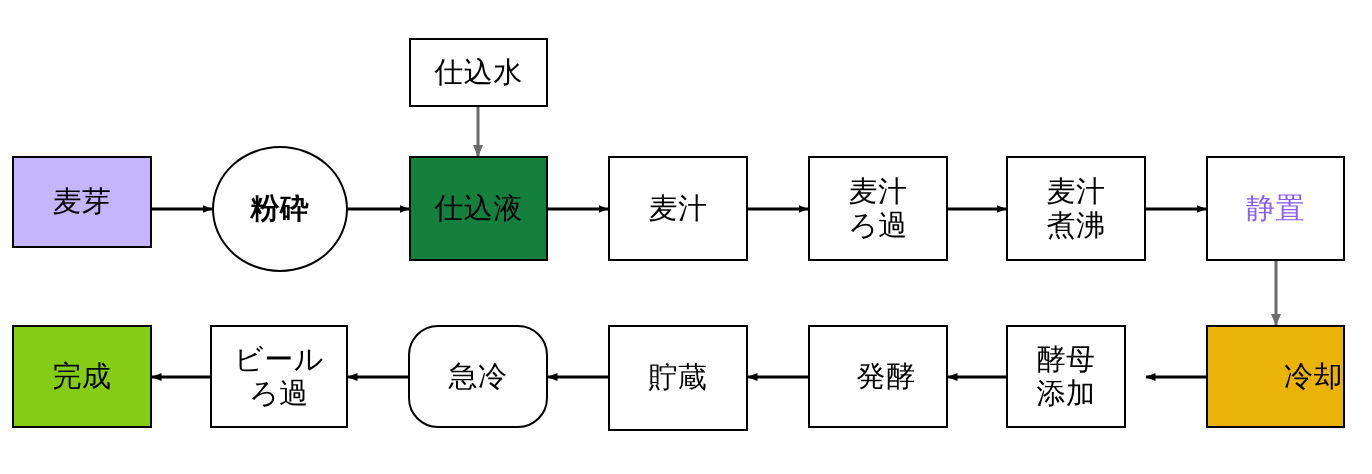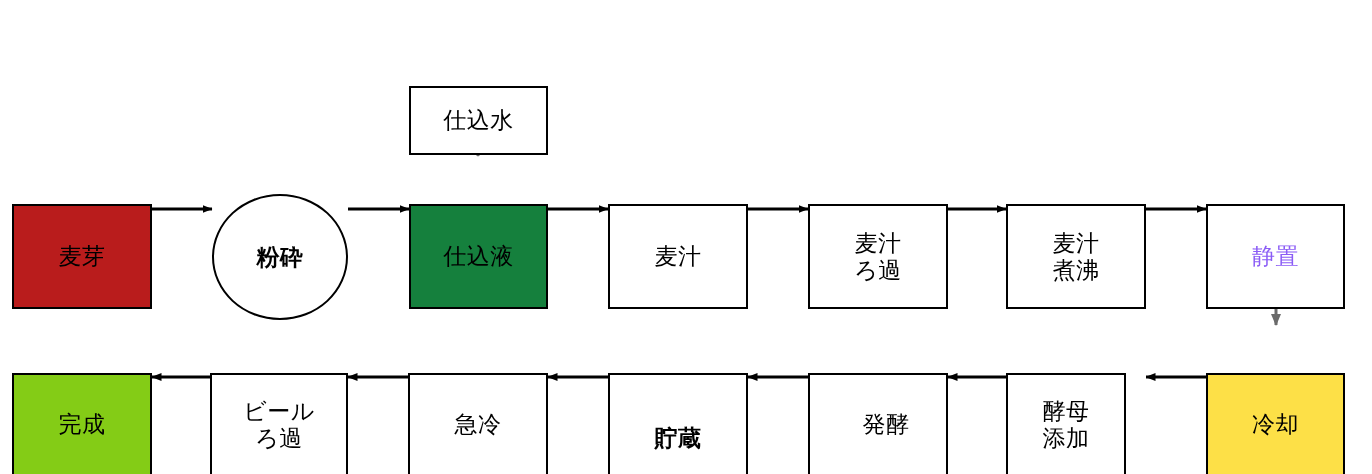--- a/index.html
+++ b/index.html
@@ -20,26 +20,25 @@
   .node {
     position: absolute;
     box-sizing: border-box;
     border: 2px solid #000000;
     background: #ffffff;
     display: flex;
     align-items: center;
     justify-content: center;
     text-align: center;
     color: #000000;
-    font-size: 23px;
+    font-size: 29px;
     line-height: 1.16;
     font-weight: 400;
     letter-spacing: 0.5px;
     white-space: pre-line;
-    margin-top: 48px;
   }
   .node.circle {
     border-radius: 50%;
     font-weight: bold;
   }
   .node .node-label {
     display: block;
     width: 100%;
     white-space: pre-line;
   }
@@ -77,33 +76,33 @@
         <line x1="1276" y1="261" x2="1276" y2="325" stroke="#6b6b6b" stroke-width="3" marker-end="url(#arrow-secondary)"></line>
         <line x1="1206" y1="377" x2="1146" y2="377" stroke="#000000" stroke-width="3" marker-end="url(#arrow-primary)"></line>
         <line x1="1006" y1="377" x2="948" y2="377" stroke="#000000" stroke-width="3" marker-end="url(#arrow-primary)"></line>
         <line x1="808" y1="377" x2="748" y2="377" stroke="#000000" stroke-width="3" marker-end="url(#arrow-primary)"></line>
         <line x1="608" y1="377" x2="548" y2="377" stroke="#000000" stroke-width="3" marker-end="url(#arrow-primary)"></line>
         <line x1="408" y1="377" x2="348" y2="377" stroke="#000000" stroke-width="3" marker-end="url(#arrow-primary)"></line>
         <line x1="210" y1="377" x2="152" y2="377" stroke="#000000" stroke-width="3" marker-end="url(#arrow-primary)"></line>
       </g>
   </svg>
   <div id="node-layer">
-      <div class="node" style="left: 12px; top: 156px; width: 140px; height: 105px; border-color: rgb(0, 0, 0); background: #b91c1c; color: rgb(0, 0, 0);"><span class="node-label">麦芽</span></div>
+      <div class="node" style="left: 12px; top: 156px; width: 140px; height: 92px; border-color: rgb(0, 0, 0); background: #c4b5fd; color: rgb(0, 0, 0);"><span class="node-label">麦芽</span></div>
       <div class="node circle" style="left: 212px; top: 146px; width: 136px; height: 126px; border-color: rgb(0, 0, 0); background: rgb(255, 255, 255); color: rgb(0, 0, 0);"><span class="node-label">粉砕</span></div>
       <div class="node" style="left: 409px; top: 38px; width: 139px; height: 69px; border-color: rgb(0, 0, 0); background: rgb(255, 255, 255); color: rgb(0, 0, 0);"><span class="node-label">仕込水</span></div>
       <div class="node" style="left: 409px; top: 156px; width: 139px; height: 105px; border-color: rgb(0, 0, 0); background: #15803d; color: rgb(0, 0, 0);"><span class="node-label">仕込液</span></div>
       <div class="node" style="left: 608px; top: 156px; width: 140px; height: 105px; border-color: rgb(0, 0, 0); background: rgb(255, 255, 255); color: rgb(0, 0, 0);"><span class="node-label">麦汁</span></div>
       <div class="node" style="left: 808px; top: 156px; width: 140px; height: 105px; border-color: rgb(0, 0, 0); background: rgb(255, 255, 255); color: rgb(0, 0, 0);"><span class="node-label">麦汁
 ろ過</span></div>
       <div class="node" style="left: 1006px; top: 156px; width: 140px; height: 105px; border-color: rgb(0, 0, 0); background: rgb(255, 255, 255); color: rgb(0, 0, 0);"><span class="node-label">麦汁
 煮沸</span></div>
       <div class="node" style="left: 1206px; top: 156px; width: 139px; height: 105px; border-color: rgb(0, 0, 0); background: rgb(255, 255, 255); color: #8b5cf6;"><span class="node-label">静置</span></div>
-      <div class="node" style="left: 1206px; top: 325px; width: 139px; height: 103px; border-color: rgb(0, 0, 0); background: #fde047; color: rgb(0, 0, 0);"><span class="node-label">冷却</span></div>
+      <div class="node" style="left: 1206px; top: 325px; width: 139px; height: 103px; border-color: rgb(0, 0, 0); background: #eab308; color: rgb(0, 0, 0); text-align: right;"><span class="node-label">冷却</span></div>
       <div class="node" style="left: 1006px; top: 325px; width: 120px; height: 103px; border-color: rgb(0, 0, 0); background: rgb(255, 255, 255); color: rgb(0, 0, 0);"><span class="node-label">酵母
 添加</span></div>
       <div class="node" style="left: 808px; top: 325px; width: 140px; height: 103px; border-color: rgb(0, 0, 0); background: rgb(255, 255, 255); color: rgb(0, 0, 0); padding-left: 16px;"><span class="node-label">発酵</span></div>
-      <div class="node" style="left: 608px; top: 325px; width: 140px; height: 131px; border-color: rgb(0, 0, 0); background: rgb(255, 255, 255); color: rgb(0, 0, 0); font-weight: bold;"><span class="node-label">貯蔵</span></div>
-      <div class="node" style="left: 408px; top: 325px; width: 140px; height: 103px; border-color: rgb(0, 0, 0); background: rgb(255, 255, 255); color: rgb(0, 0, 0);"><span class="node-label">急冷</span></div>
+      <div class="node" style="left: 608px; top: 325px; width: 140px; height: 106px; border-color: rgb(0, 0, 0); background: rgb(255, 255, 255); color: rgb(0, 0, 0);"><span class="node-label">貯蔵</span></div>
+      <div class="node" style="left: 408px; top: 325px; width: 140px; height: 103px; border-color: rgb(0, 0, 0); background: rgb(255, 255, 255); color: rgb(0, 0, 0); border-radius: 30px;"><span class="node-label">急冷</span></div>
       <div class="node" style="left: 210px; top: 325px; width: 138px; height: 103px; border-color: rgb(0, 0, 0); background: rgb(255, 255, 255); color: rgb(0, 0, 0);"><span class="node-label">ビール
 ろ過</span></div>
       <div class="node" style="left: 12px; top: 325px; width: 140px; height: 103px; border-color: rgb(0, 0, 0); background: #84cc16; color: rgb(0, 0, 0);"><span class="node-label">完成</span></div>
     </div>
 </div>
 
 </body></html>

